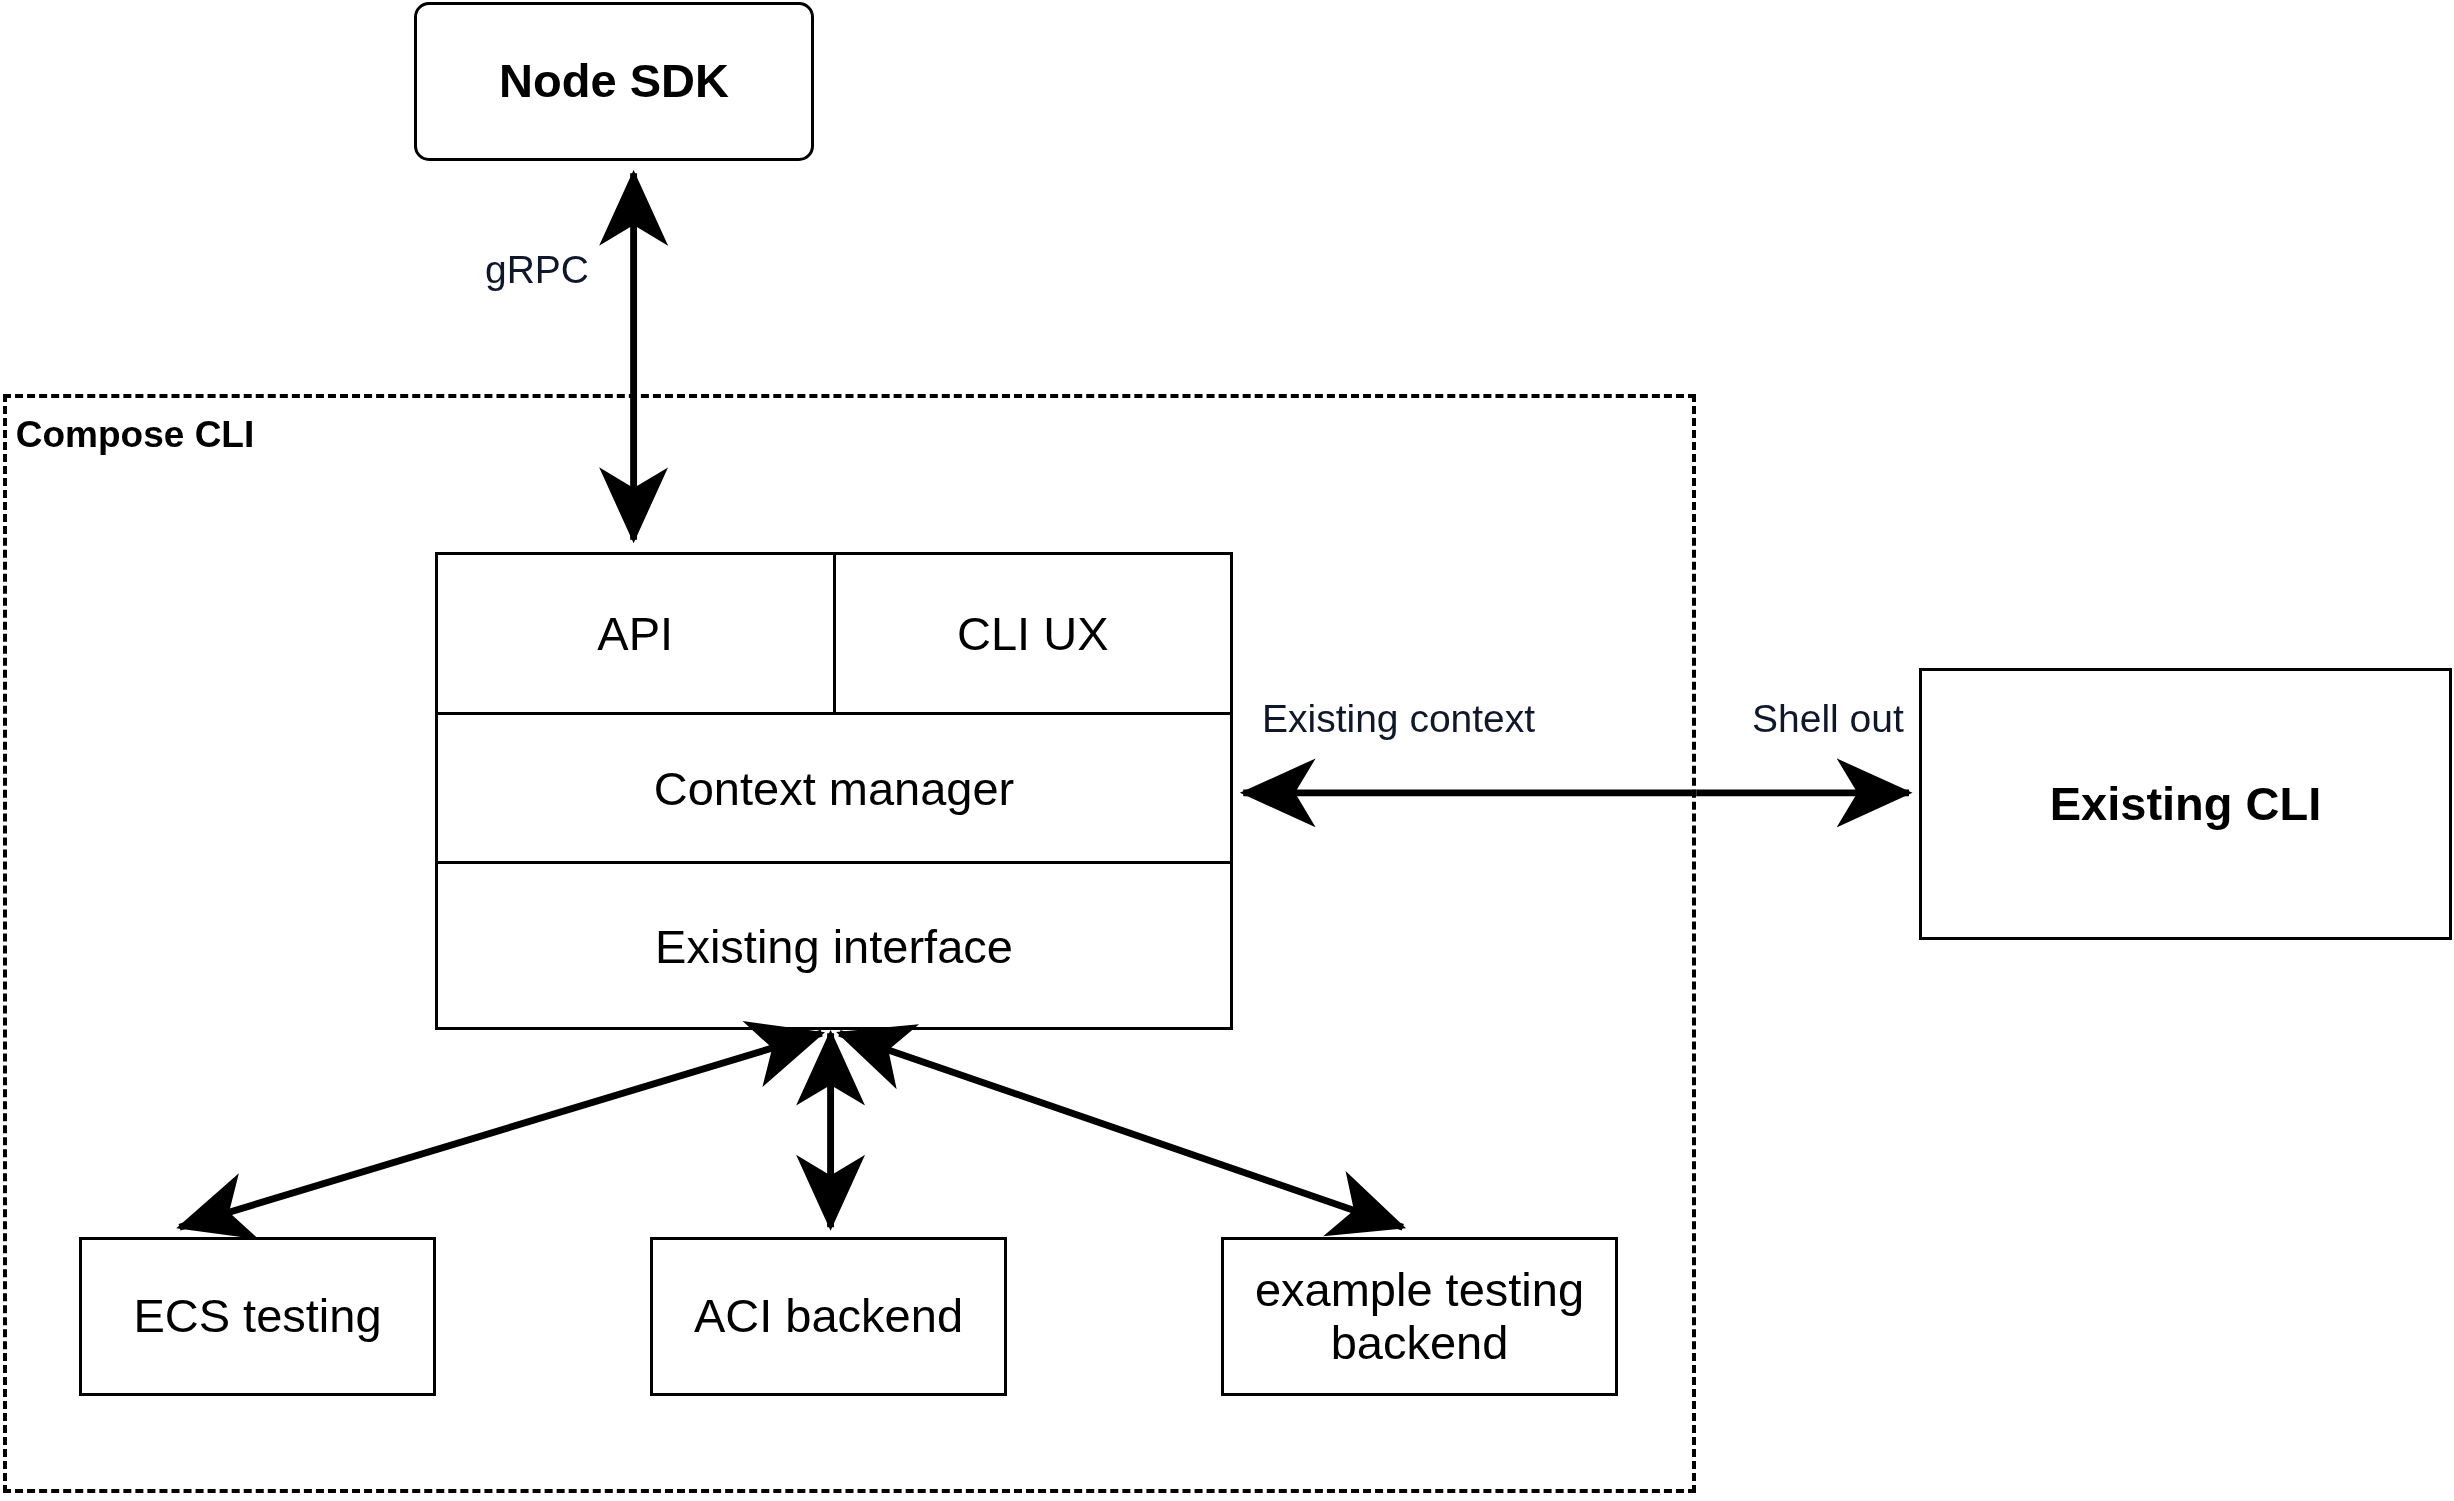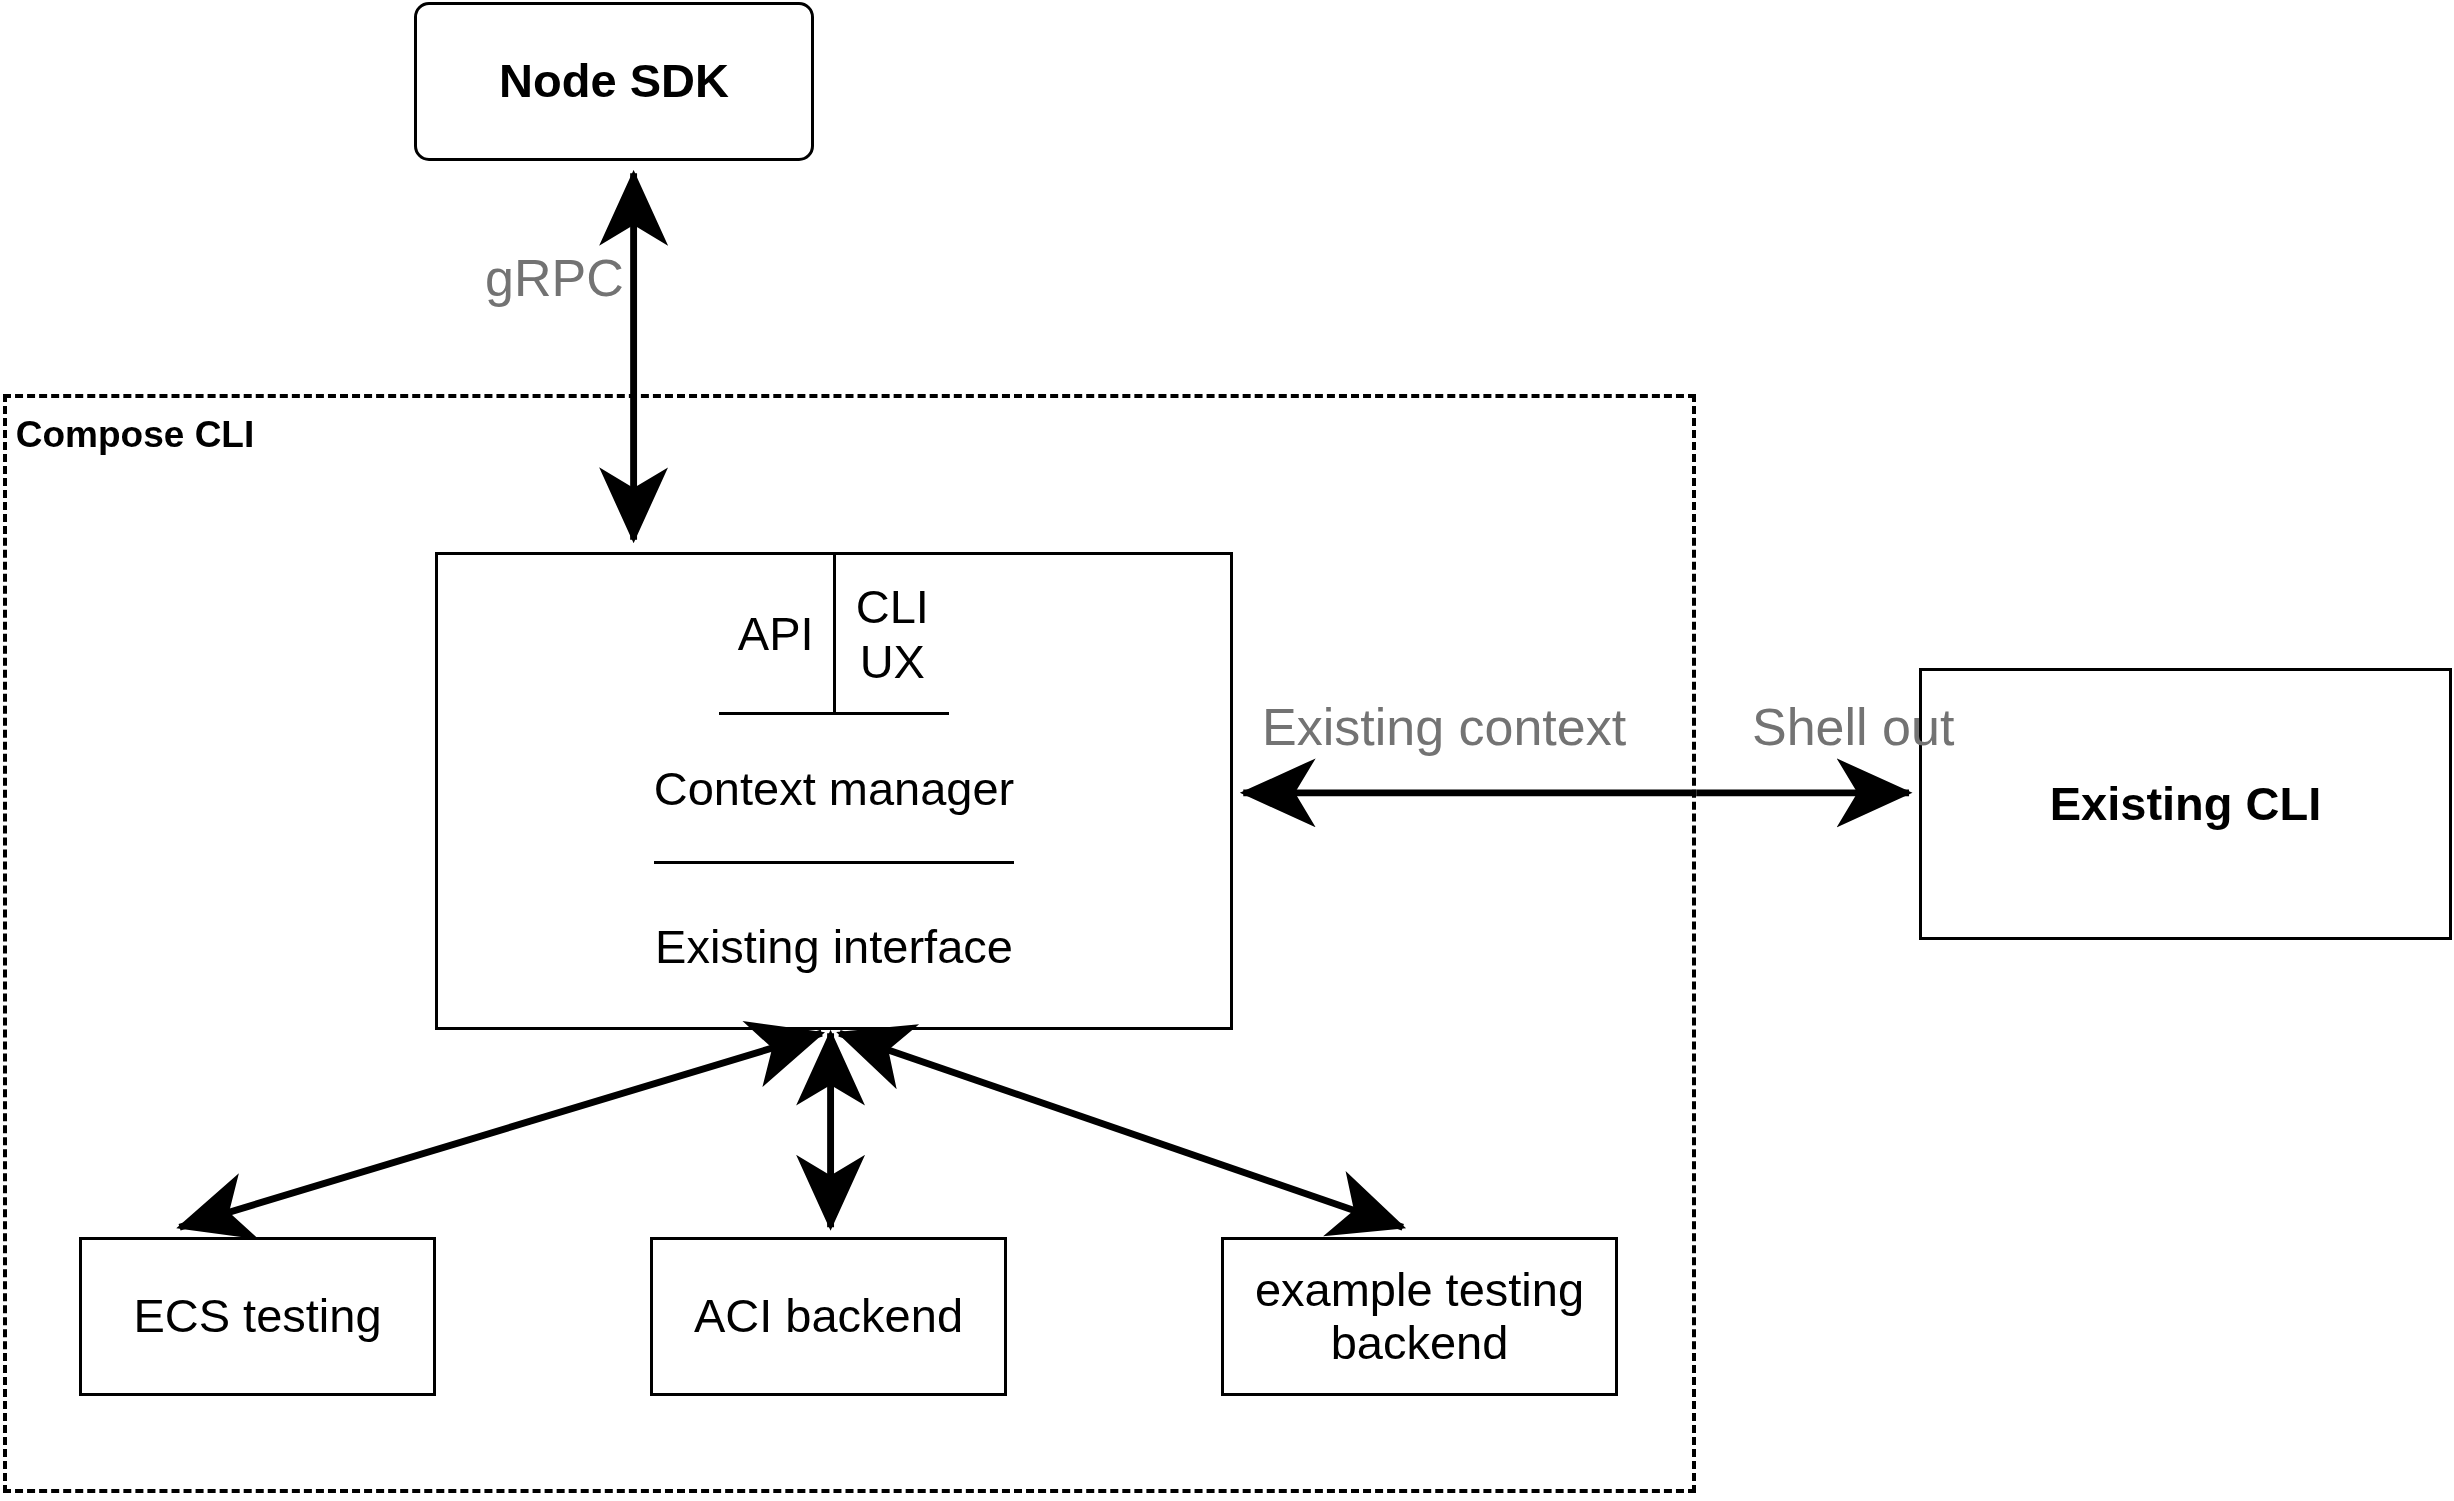--- a/index.html
+++ b/index.html
@@ -45,21 +45,20 @@
     color: #000000;
     white-space: nowrap;
   }
   .stack {
     position: absolute;
     box-sizing: border-box;
     border: 3.9px solid #000000;
     background: #ffffff;
     display: flex;
     flex-direction: column;
-    align-items: center;
   }
   .stack-row {
     box-sizing: border-box;
     display: flex;
     flex-direction: row;
     flex: 0 0 auto;
     border-bottom: 3.9px solid #000000;
   }
   .stack-row:last-child { border-bottom: none; }
   .cell {
@@ -68,22 +67,22 @@
     align-items: center;
     justify-content: center;
     font-size: 47px;
     text-align: center;
     border-right: 3.9px solid #000000;
     flex: 1 1 0;
   }
   .cell:last-child { border-right: none; }
   .edge-label {
     position: absolute;
-    font-size: 52px;
-    color: #737373;
+    font-size: 39px;
+    color: #0f172a;
     white-space: nowrap;
   }
   svg.wires {
     position: absolute;
     left: 0;
     top: 0;
     width: 2455px;
     height: 1501px;
     pointer-events: none;
     overflow: visible;

